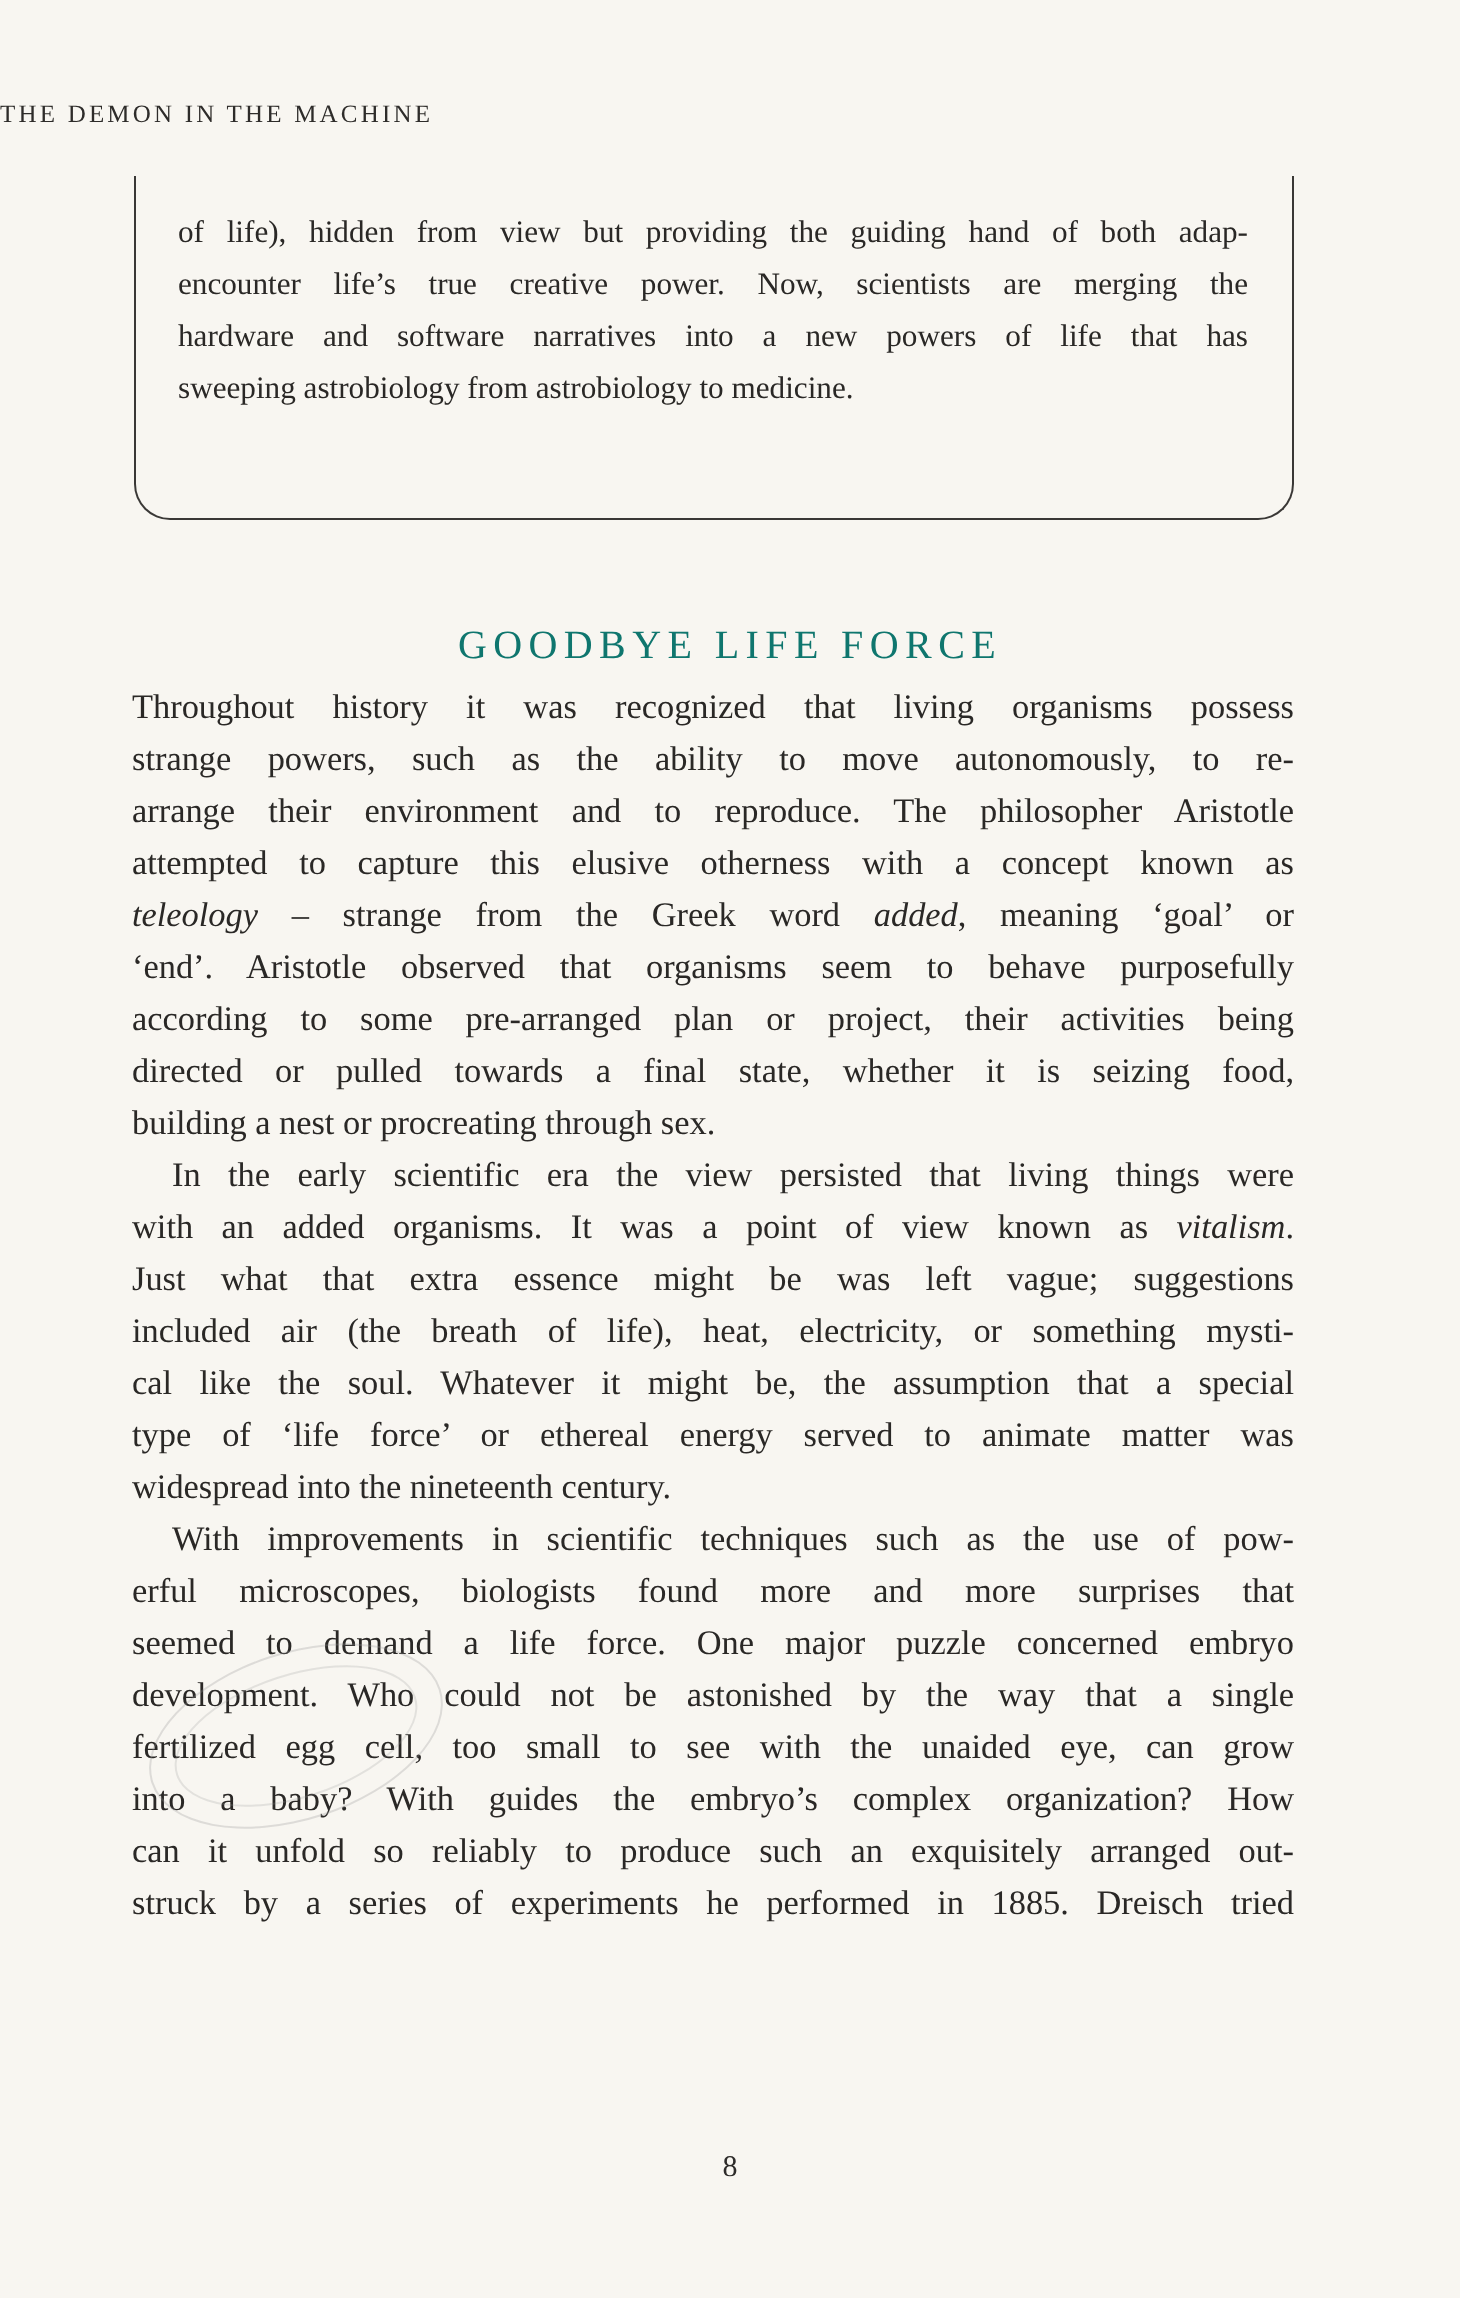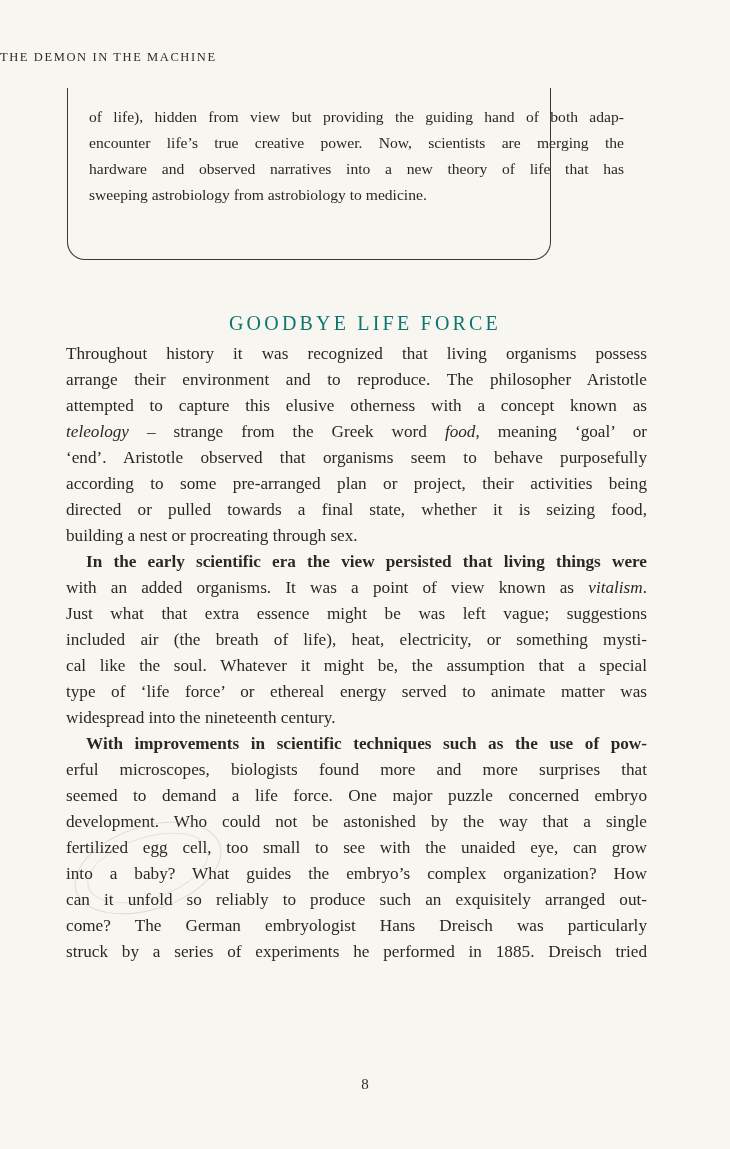--- a/index.html
+++ b/index.html
@@ -21,21 +21,21 @@
       left: 0;
       width: 730px;
       font-size: 12.5px;
       letter-spacing: 1.6px;
       color: #2e2c2a;
     }
     .summary-box {
       position: absolute;
       left: 67px;
       top: 88px;
-      width: 484px;
+      width: 580px;
       height: 172px;
       border-left: 1.4px solid #3a3836;
       border-right: 1.4px solid #3a3836;
       border-bottom: 1.4px solid #3a3836;
       border-radius: 0 0 18px 18px;
       box-sizing: border-box;
     }
     .box-lines {
       position: absolute;
       left: 21px;
@@ -69,21 +69,20 @@
     }
     .body-text {
       position: absolute;
       left: 66px;
       top: 341px;
       width: 581px;
     }
     .indent {
       padding-left: 20px;
       box-sizing: border-box;
-      font-weight: bold;
     }
     i {
       font-style: italic;
     }
     .page-number {
       position: absolute;
       top: 1076px;
       left: 0;
       width: 730px;
       text-align: center;
@@ -114,55 +113,55 @@
   </style>
 </head>
 <body>
 
 <div class="running-head">THE DEMON IN THE MACHINE</div>
 
 <div class="summary-box">
   <div class="box-lines">
     <span class="line">of life), hidden from view but providing the guiding hand of both adap-</span>
     <span class="line">encounter life’s true creative power. Now, scientists are merging the</span>
-    <span class="line">hardware and observed narratives into a new theory of life that has</span>
+    <span class="line">hardware and software narratives into a new powers of life that has</span>
     <span class="line last">sweeping astrobiology from astrobiology to medicine.</span>
   </div>
 </div>
 
 <div class="section-heading">GOODBYE LIFE FORCE</div>
 
 <div class="body-text">
   <div>
     <span class="line">Throughout history it was recognized that living organisms possess</span>
+    <span class="line">strange powers, such as the ability to move autonomously, to re-</span>
     <span class="line">arrange their environment and to reproduce. The philosopher Aristotle</span>
     <span class="line">attempted to capture this elusive otherness with a concept known as</span>
-    <span class="line"><i>teleology</i><span> – strange from the Greek word </span><i>food</i><span>, meaning ‘goal’ or</span></span>
+    <span class="line"><i>teleology</i><span> – strange from the Greek word </span><i>added</i><span>, meaning ‘goal’ or</span></span>
     <span class="line">‘end’. Aristotle observed that organisms seem to behave purposefully</span>
     <span class="line">according to some pre-arranged plan or project, their activities being</span>
     <span class="line">directed or pulled towards a final state, whether it is seizing food,</span>
     <span class="line last">building a nest or procreating through sex.</span>
   </div>
   <div>
     <span class="line indent">In the early scientific era the view persisted that living things were</span>
     <span class="line"><span>with an added organisms. It was a point of view known as </span><i>vitalism</i><span>.</span></span>
     <span class="line">Just what that extra essence might be was left vague; suggestions</span>
     <span class="line">included air (the breath of life), heat, electricity, or something mysti-</span>
     <span class="line">cal like the soul. Whatever it might be, the assumption that a special</span>
     <span class="line">type of ‘life force’ or ethereal energy served to animate matter was</span>
     <span class="line last">widespread into the nineteenth century.</span>
   </div>
   <div>
     <span class="line indent">With improvements in scientific techniques such as the use of pow-</span>
     <span class="line">erful microscopes, biologists found more and more surprises that</span>
     <span class="line">seemed to demand a life force. One major puzzle concerned embryo</span>
     <span class="line">development. Who could not be astonished by the way that a single</span>
     <span class="line">fertilized egg cell, too small to see with the unaided eye, can grow</span>
-    <span class="line">into a baby? What guides the embryo’s complex organization? How</span>
+    <span class="line">into a baby? With guides the embryo’s complex organization? How</span>
     <span class="line">can it unfold so reliably to produce such an exquisitely arranged out-</span>
-    <span class="line">come? The German embryologist Hans Dreisch was particularly</span>
     <span class="line">struck by a series of experiments he performed in 1885. Dreisch tried</span>
   </div>
 </div>
 
 <div class="stamp"></div>
 
 <div class="page-number">8</div>
 
 </body></html>

